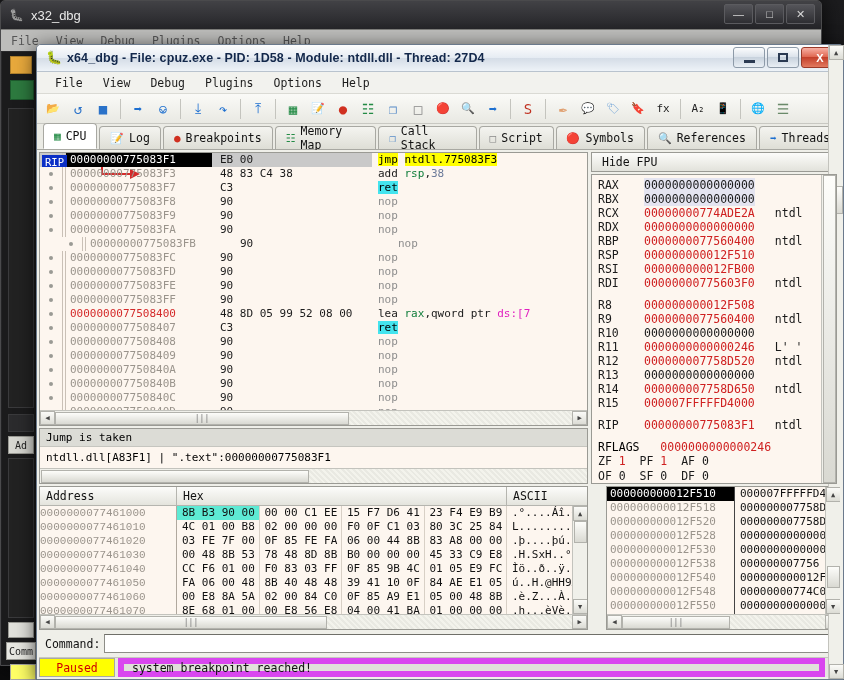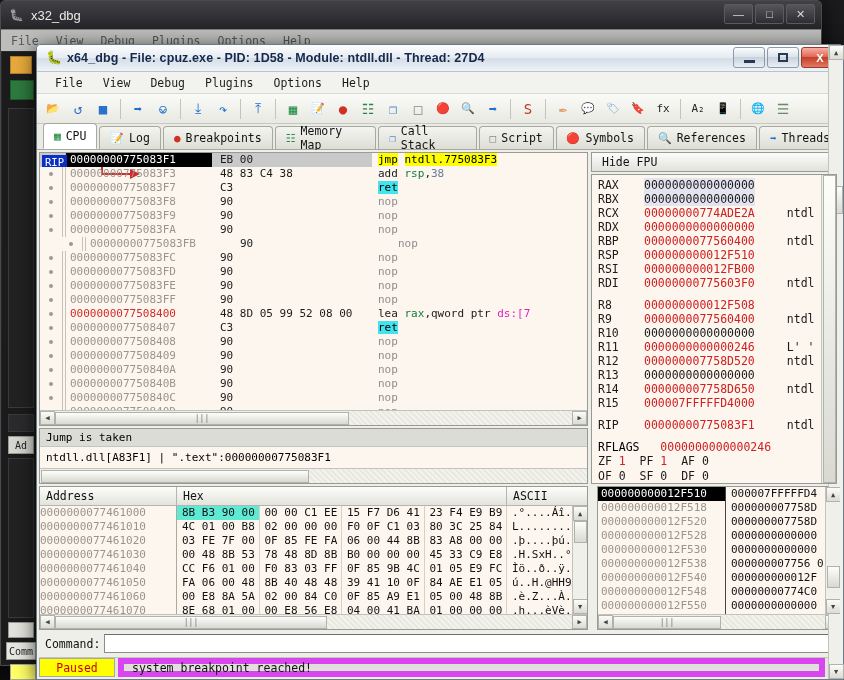--- a/index.html
+++ b/index.html
@@ -116,21 +116,21 @@
     background:linear-gradient(180deg,#f4f4f0,#dedeD6);
     font-family:"DejaVu Sans Mono",monospace; font-size:11.5px; color:#111;
   }
   .tab.active { background:#fff; height:26px; border-bottom:1px solid #fff;
                 position:relative; z-index:2; }
   .tab .ic { font-size:11px; }
 
   #content { flex:1 1 auto; display:flex; flex-direction:column;
              background:#efefe9; padding:2px; gap:2px; min-height:0; }
   #upper { display:flex; gap:3px; height:332px; flex:0 0 auto; }
-  #lower { display:flex; gap:9px; flex:1 1 auto; min-height:0; }
+  #lower { display:flex; gap:18px; flex:1 1 auto; min-height:0; }
 
   
   #disasm-wrap { width:549px; display:flex; flex-direction:column; gap:2px; }
   #disasm { flex:1 1 auto; display:flex; flex-direction:column; min-height:0;
             border:1px solid #9a9a94; background:#fdf6ef; }
   #disasm-rows { flex:1 1 auto; position:relative; overflow:hidden; }
   .drow { display:flex; height:14px; line-height:14px; font-size:11px;
           font-family:"DejaVu Sans Mono",monospace; white-space:pre; }
   .d-bp { width:22px; flex:0 0 22px; background:#fdf6ef; position:relative; }
   .d-bp::after {
@@ -205,40 +205,40 @@
     display:flex; align-items:center; padding-left:10px; color:#111;
   }
   #regbox { flex:1 1 auto; border:1px solid #9a9a94; background:#fdf6ef;
             position:relative; overflow:hidden; padding:3px 0 0 6px; }
   .rrow { height:14px; line-height:14px; font-size:11.5px; white-space:pre;
           font-family:"DejaVu Sans Mono",monospace; }
   .rname { color:#1a1a1a; display:inline-block; width:46px; }
   .rval { color:#cf2020; }
   .rval.zero { color:#1a1a1a; }
   .rval.sel { background:#e4e4f0; }
-  .rcmt { color:#1a1a1a; margin-left:12px;padding-left:20px; }
+  .rcmt { color:#1a1a1a; margin-left:0;padding-left:20px; }
   .rgap { height:8px; }
   .flagrow { font-size:11.5px; height:15px; line-height:15px; white-space:pre; }
   .f1 { color:#cf2020; }
   .f0 { color:#1a1a1a; }
 
   
   #dump { width:549px; display:flex; flex-direction:column;
           border:1px solid #9a9a94; background:#fdf6ef; min-height:0; }
   .hdr { height:19px; flex:0 0 19px; display:flex;
          background:linear-gradient(180deg,#fcfcfa,#e4e4dd);
          border-bottom:1px solid #b5b5af;
          font-family:"DejaVu Sans Mono",monospace; font-size:11.5px; color:#111; }
   .hdr > div { display:flex; align-items:center; padding-left:6px;
                border-right:1px solid #b5b5af; }
   #dump-rows { flex:1 1 auto; overflow:hidden; position:relative; }
   .mrow { height:14px; line-height:14px; display:flex; white-space:pre;
           font-family:"DejaVu Sans Mono",monospace; font-size:11px; }
   .m-addr { width:137px; flex:0 0 137px; color:#9a948c; 
-            border-right:1px solid #b0a89e; }
+            border-right:1px solid #b0a89e;font-family:Liberation Mono, monospace; }
   .m-hex { width:330px; flex:0 0 330px; display:flex; color:#111; }
   .m-hex span { width:82.5px; display:inline-block; padding-left:5px;
                 border-right:1px solid #d8d0c6; }
   .m-asc { flex:1 1 auto; color:#111; padding-left:5px; }
   .mrow:first-child .m-hex span:first-child { background:#5eead4; }
 
   
   #stack { width:246px; display:flex; flex-direction:column;
            border:1px solid #9a9a94; background:#fdf6ef; min-height:0; }
   #stack-rows { flex:1 1 auto; overflow:hidden; position:relative; }

